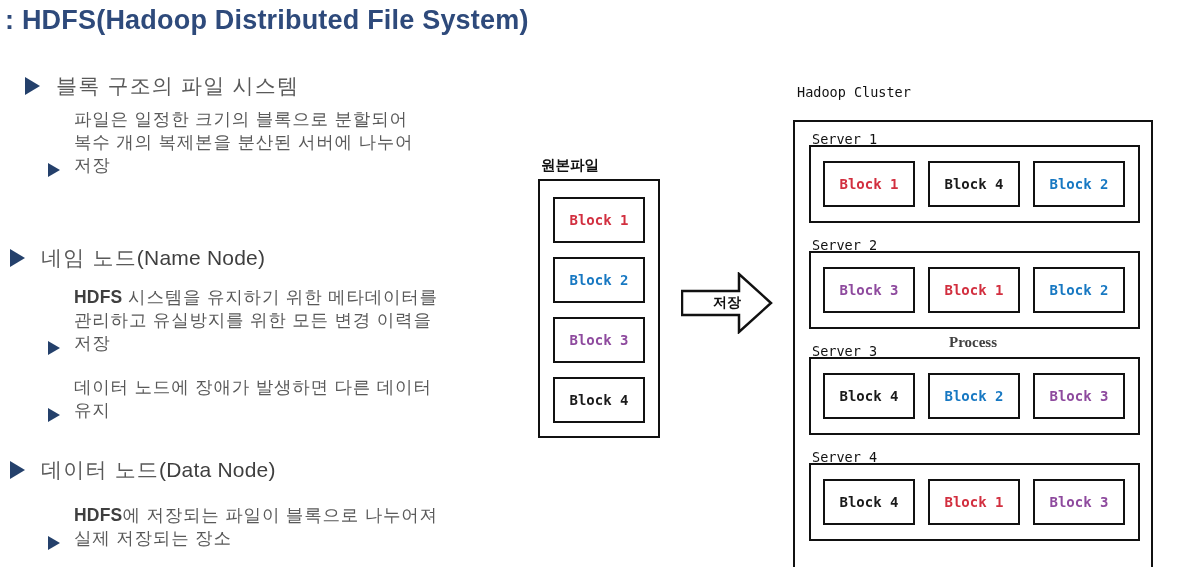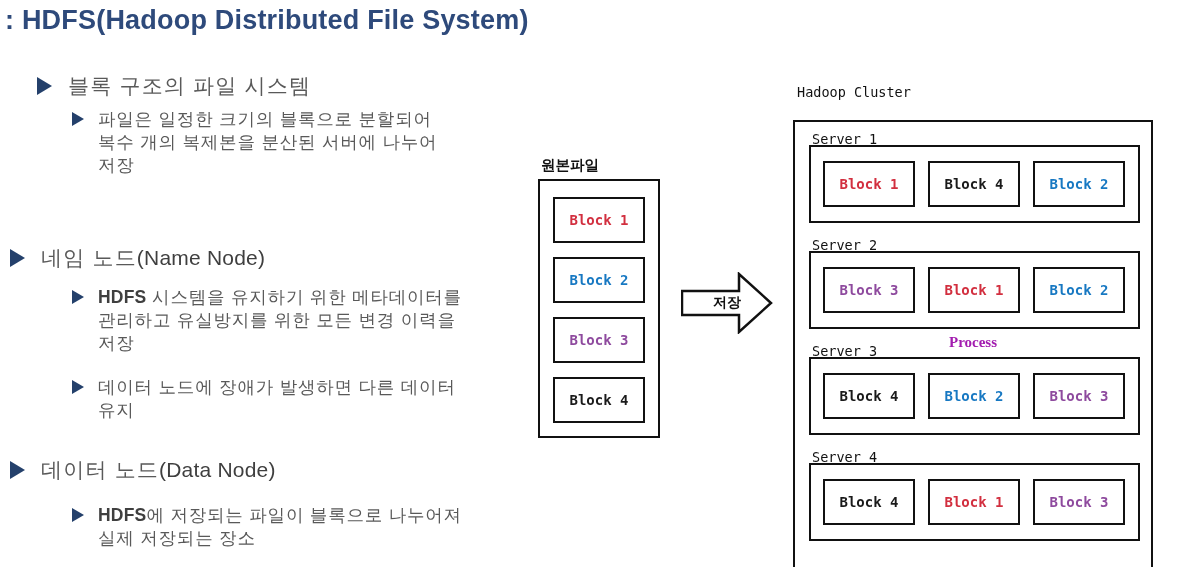--- a/index.html
+++ b/index.html
@@ -12,53 +12,53 @@
     position:absolute; left:5px; top:5px;
     font-size:27px; font-weight:bold; color:#2e4a7b; letter-spacing:0.2px;
   }
   
   .h1row { position:absolute; display:flex; align-items:center; }
   .tri1 { width:0; height:0; border-left:15px solid #24406b;
           border-top:9px solid transparent; border-bottom:9px solid transparent;
           margin-left:10px; }
   .h1t { font-size:21px; color:#595959; letter-spacing:1.2px; margin-left:16px; }
   .h1t .hen { color:#3f3f3f; letter-spacing:0.2px; }
-  .sub { position:absolute; display:flex; align-items:flex-start;padding-left:24px; }
+  .sub { position:absolute; display:flex; align-items:flex-end; }
   .tri2 { width:0; height:0; border-left:12px solid #24406b;
           border-top:7px solid transparent; border-bottom:7px solid transparent;
           margin-left:48px; margin-top:4px; flex:0 0 auto; }
   .subtext { margin-left:14px; font-size:17.5px; color:#595959;
              line-height:23px; letter-spacing:0.8px; }
   .subtext .bold { font-weight:bold; color:#3f3f3f; letter-spacing:0.2px; }
   
   .obox { position:absolute; border:2px solid #111; background:#fff; }
   .blk {
     position:absolute; width:92px; height:46px; border:2px solid #111;
     display:flex; align-items:center; justify-content:center;
     font-family:"DejaVu Sans Mono", monospace; font-weight:bold; font-size:14px;
     background:#fff;
   }
   .monolabel { position:absolute; font-family:"DejaVu Sans Mono", monospace;
                font-weight:normal; font-size:13.5px; color:#111; }
   .kolabel { position:absolute; font-weight:bold; font-size:14.5px; color:#111; }
   .process { position:absolute; left:0; top:212px; width:100%; text-align:center;
              font-family:"Liberation Serif", serif; font-weight:bold; font-size:15px;
-             color:#a21caf; }
+             color:#404040; }
   .arrow-wrap { position:absolute; left:681px; top:272px; width:92px; height:62px; }
   .arrow-label { position:absolute; left:24px; top:22px; width:44px; text-align:center;
                  font-weight:bold; font-size:14px; color:#111; }
 </style>
 </head>
 <body>
 
 <div class="page">
 
   <div class="title">: HDFS(Hadoop Distributed File System)</div>
 
-  <div class="h1row" style="left:16px; top:72px;padding-left:11px;">
+  <div class="h1row" style="left:4px; top:72px;padding-left:11px;">
     <span class="tri1"></span>
     <span class="h1t"><span>블록 구조의 파일 시스템</span><span class="hen"></span></span>
   </div>
 
   <div class="sub" style="left:0; top:108px;">
     <span class="tri2"></span>
     <div class="subtext">
       <div><span class="bold"></span><span>파일은 일정한 크기의 블록으로 분할되어</span></div>
       <div>복수 개의 복제본을 분산된 서버에 나누어</div>
       <div>저장</div>

